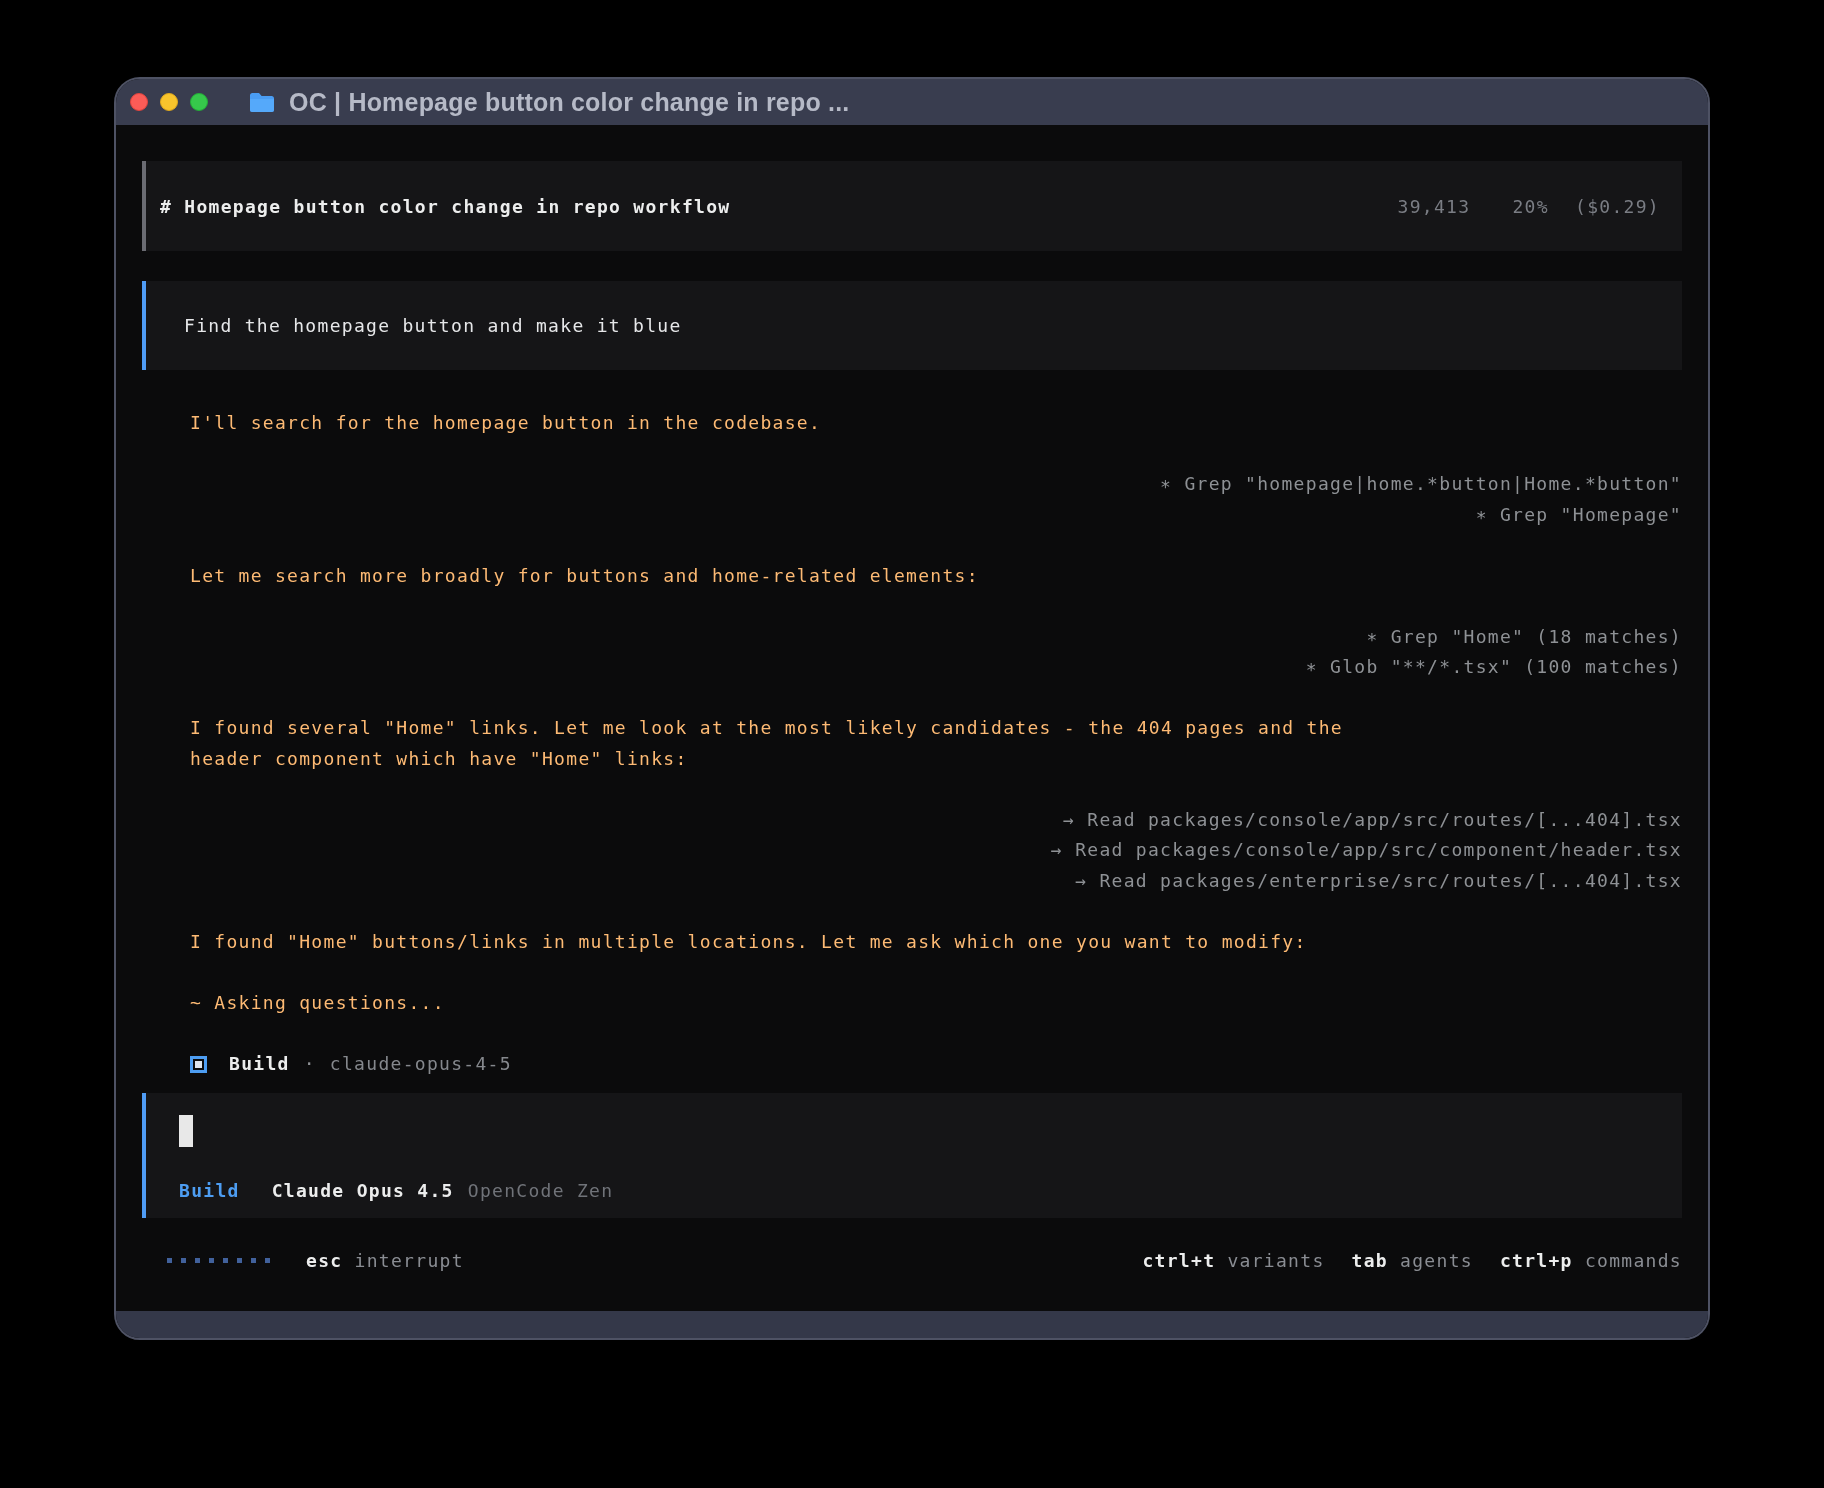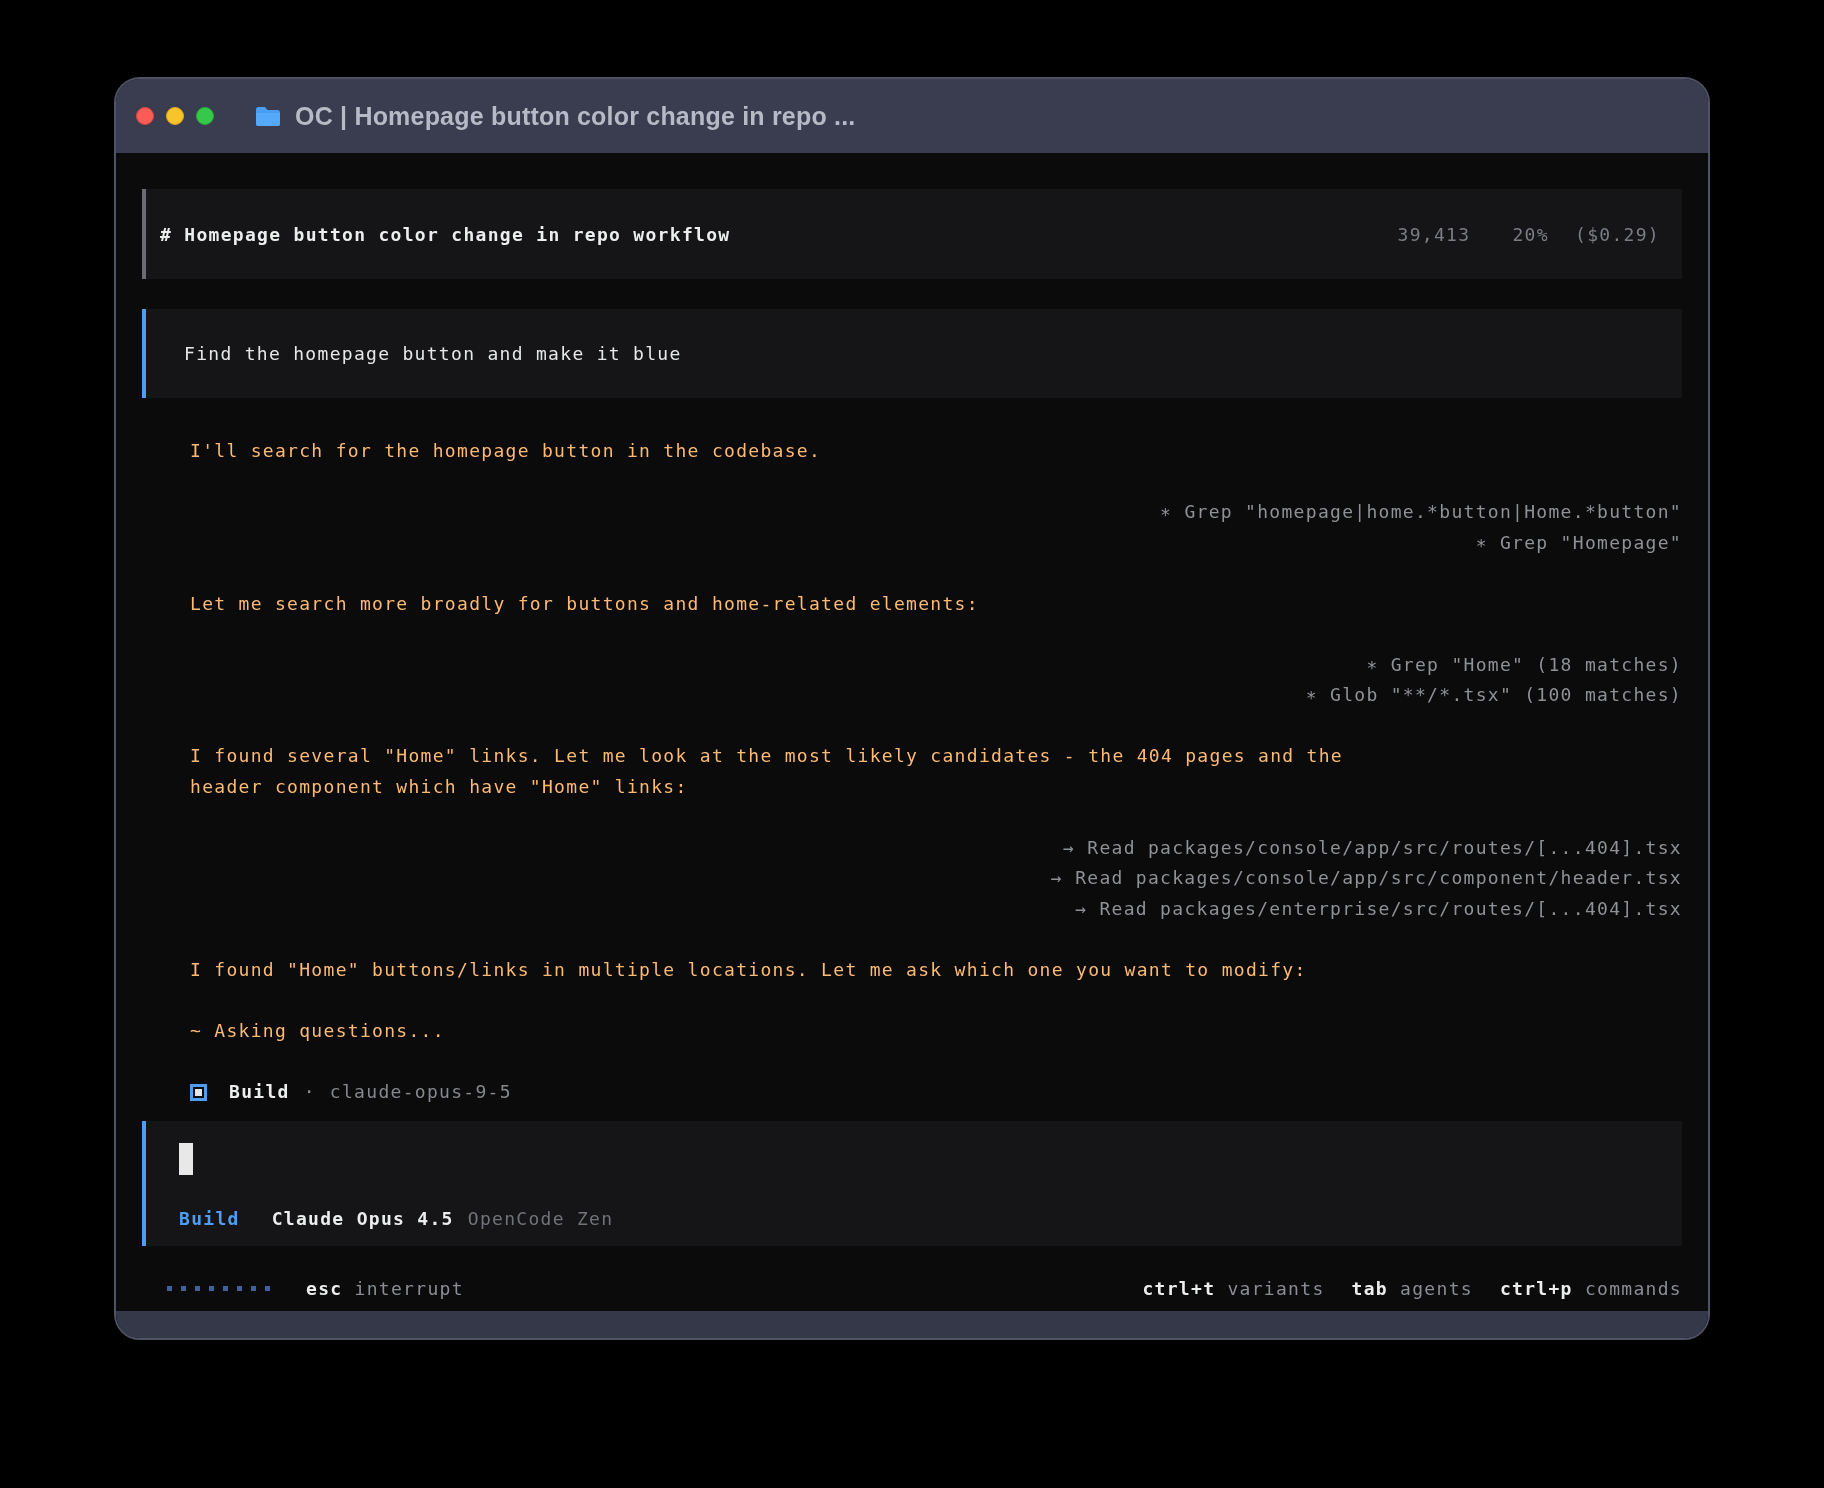--- a/index.html
+++ b/index.html
@@ -9,22 +9,22 @@
   .screen { position: relative; width: 1824px; height: 1488px; background: #000; }
 
   .window {
     position: absolute; left: 114px; top: 77px; width: 1596px; height: 1263px;
     background: #0b0b0c; border-radius: 26px; overflow: hidden;
     border: 2px solid #4e5264;
   }
 
   
   .titlebar {
-    height: 74px; background: #393d4f; display: flex; align-items: center;
-    padding-left: 20px;
+    height: 46px; background: #393d4f; display: flex; align-items: center;
+    padding-left: 14px;
   }
   .traffic-lights { display: flex; align-items: center; gap: 12px; }
   .tl { width: 18px; height: 18px; border-radius: 50%; display: inline-block; }
   .tl.red    { background: #fb5c57; border: 1px solid #e0443e; }
   .tl.yellow { background: #f8c42c; border: 1px solid #dfa81d; }
   .tl.green  { background: #36c84b; border: 1px solid #24ad38; }
   .folder-icon { margin-left: 40px; display: flex; align-items: center; }
   .window-title {
     margin-left: 13px; color: #b6bac7; font-family: "Liberation Sans", sans-serif;
     font-weight: bold; font-size: 25px; letter-spacing: 0.2px;
@@ -162,21 +162,21 @@
           <div class="tline text">~ Asking questions...</div>
           <div class="tline gap"></div>
         </div>
 
       <div class="agent-line">
         <span class="build-icon">
             <span class="inner"></span>
           </span>
         <span class="agent-name">Build</span>
         <span class="sep">·</span>
-        <span class="model">claude-opus-9-5</span>
+        <span class="model">claude-opus-4-5</span>
       </div>
 
       <div class="block input-block">
         <span class="cursor"></span>
         <div class="input-meta">
           <span class="agent-blue">Build</span>
           <span class="model-white">Claude Opus 4.5</span>
           <span class="provider-gray">OpenCode Zen</span>
         </div>
       </div>

